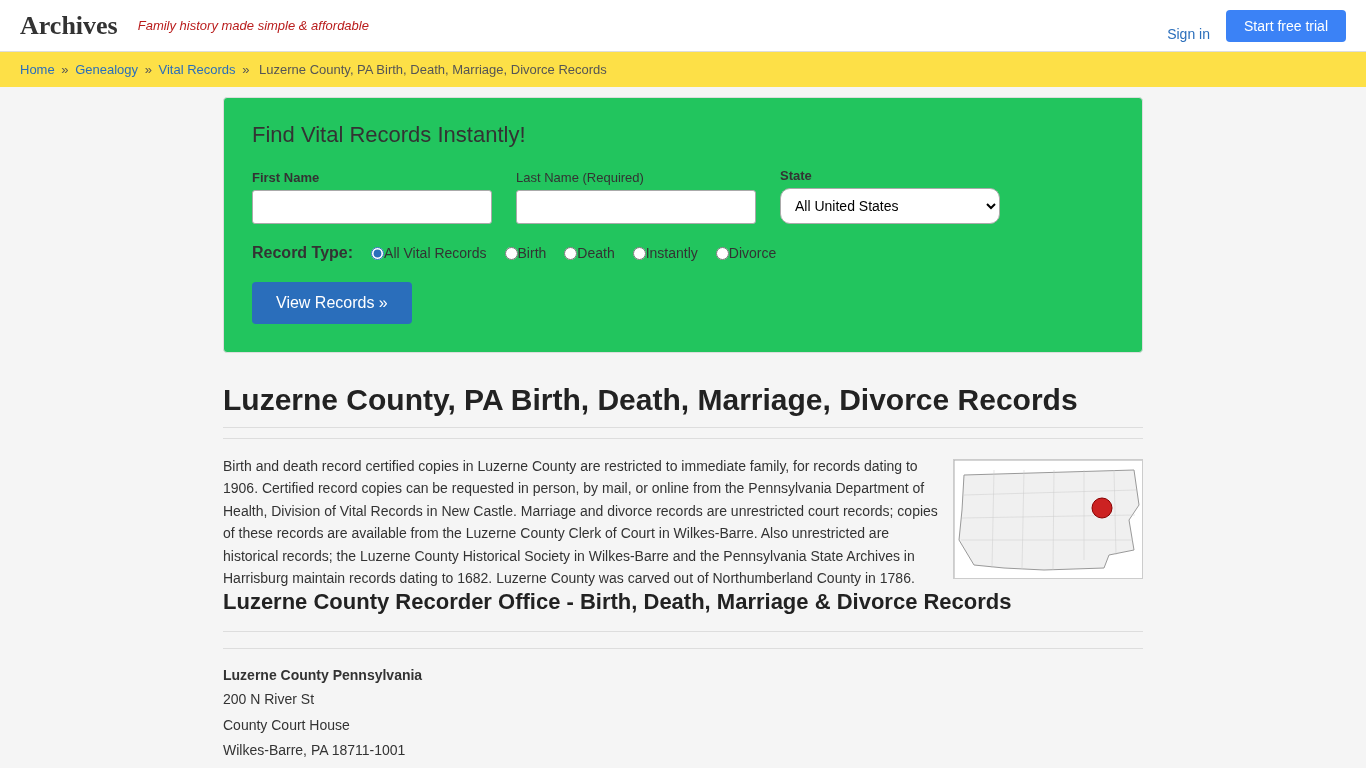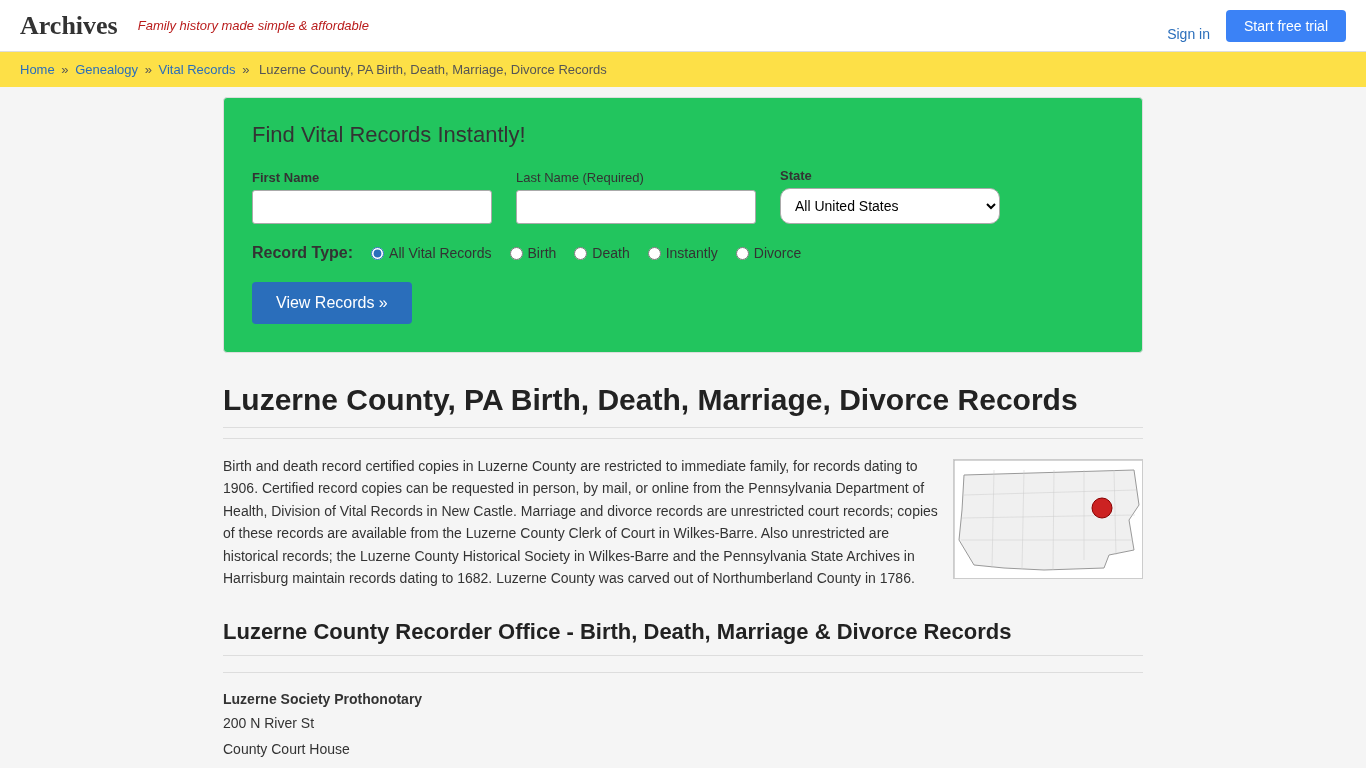--- a/index.html
+++ b/index.html
@@ -75,54 +75,54 @@
       border: 1px solid #aaa;
       border-radius: 10px;
       padding: 8px 10px;
       font-size: 14px;
       width: 220px;
       background: #fff;
       cursor: pointer;
     }
     #record-type-row { display: flex; align-items: center; gap: 18px; margin-bottom: 20px; }
     #record-type-label { font-weight: bold; font-size: 16px; }
-    .radio-group { display: flex; align-items: center; gap: 5px; font-size: 14px; cursor: pointer; }
+    .radio-group { display: flex; align-items: center; font-size: 14px; cursor: pointer; }
     .radio-group input[type="radio"] { cursor: pointer; accent-color: #2a6ebb; }
     #view-records-btn-row { display: flex; }
     #view-records-btn {
       background: #2a6ebb;
       color: #fff;
       border: none;
       padding: 12px 24px;
       font-size: 16px;
       border-radius: 4px;
       cursor: pointer;
     }
 
     
     #page-title { font-size: 30px; font-weight: bold; color: #222; margin-bottom: 10px; padding-bottom: 10px; border-bottom: 1px solid #ddd; }
 
     
-    #content-section { display: flex; gap: 11px; margin-bottom: 30px; }
+    #content-section { display: flex; gap: 11px; }
     #content-text { flex: 1; font-size: 14px; line-height: 1.6; color: #333; }
     #map-container {
       width: 190px;
       flex-shrink: 0;
       margin-top: 4px;
     }
     #pa-map {
       width: 190px;
       height: 120px;
       border: 1px solid #ccc;
       position: relative;
       overflow: hidden;
     }
 
     
-    #recorder-title { font-size: 22px; font-weight: bold; color: #222; margin-bottom: 16px; padding-bottom: 10px; border-bottom: 1px solid #ddd; }
+    #recorder-title { font-size: 22px; font-weight: bold; color: #222; margin-bottom: 16px; padding-bottom: 16px; border-bottom: 1px solid #ddd; }
     #office-name { font-weight: bold; font-size: 14px; margin-bottom: 4px; }
     #office-address { font-size: 14px; line-height: 1.8; color: #333; }
   </style>
 </head>
 <body>
 
 <div id="header">
   <div id="header-left">
     <div id="logo-archives">Archives</div>
     <div id="logo-tagline">Family history made simple &amp; affordable</div>
@@ -220,21 +220,21 @@
 
           <circle cx="148" cy="48" r="10" fill="#cc2222" stroke="#880000" stroke-width="1"></circle>
         </svg>
       </div>
     </div>
   </div>
 
   <h2 id="recorder-title">Luzerne County Recorder Office - Birth, Death, Marriage &amp; Divorce Records</h2>
   <div style="border-bottom: 1px solid #ddd; margin-bottom: 18px;"></div>
 
-  <div id="office-name">Luzerne Society Prothonotary</div>
+  <div id="office-name">Luzerne County Pennsylvania</div>
   <div id="office-address">
     <div>200 N River St</div>
     <div>County Court House</div>
     <div>Wilkes-Barre, PA 18711-1001</div>
 
   </div>
 
 </div>
 
 </body></html>

